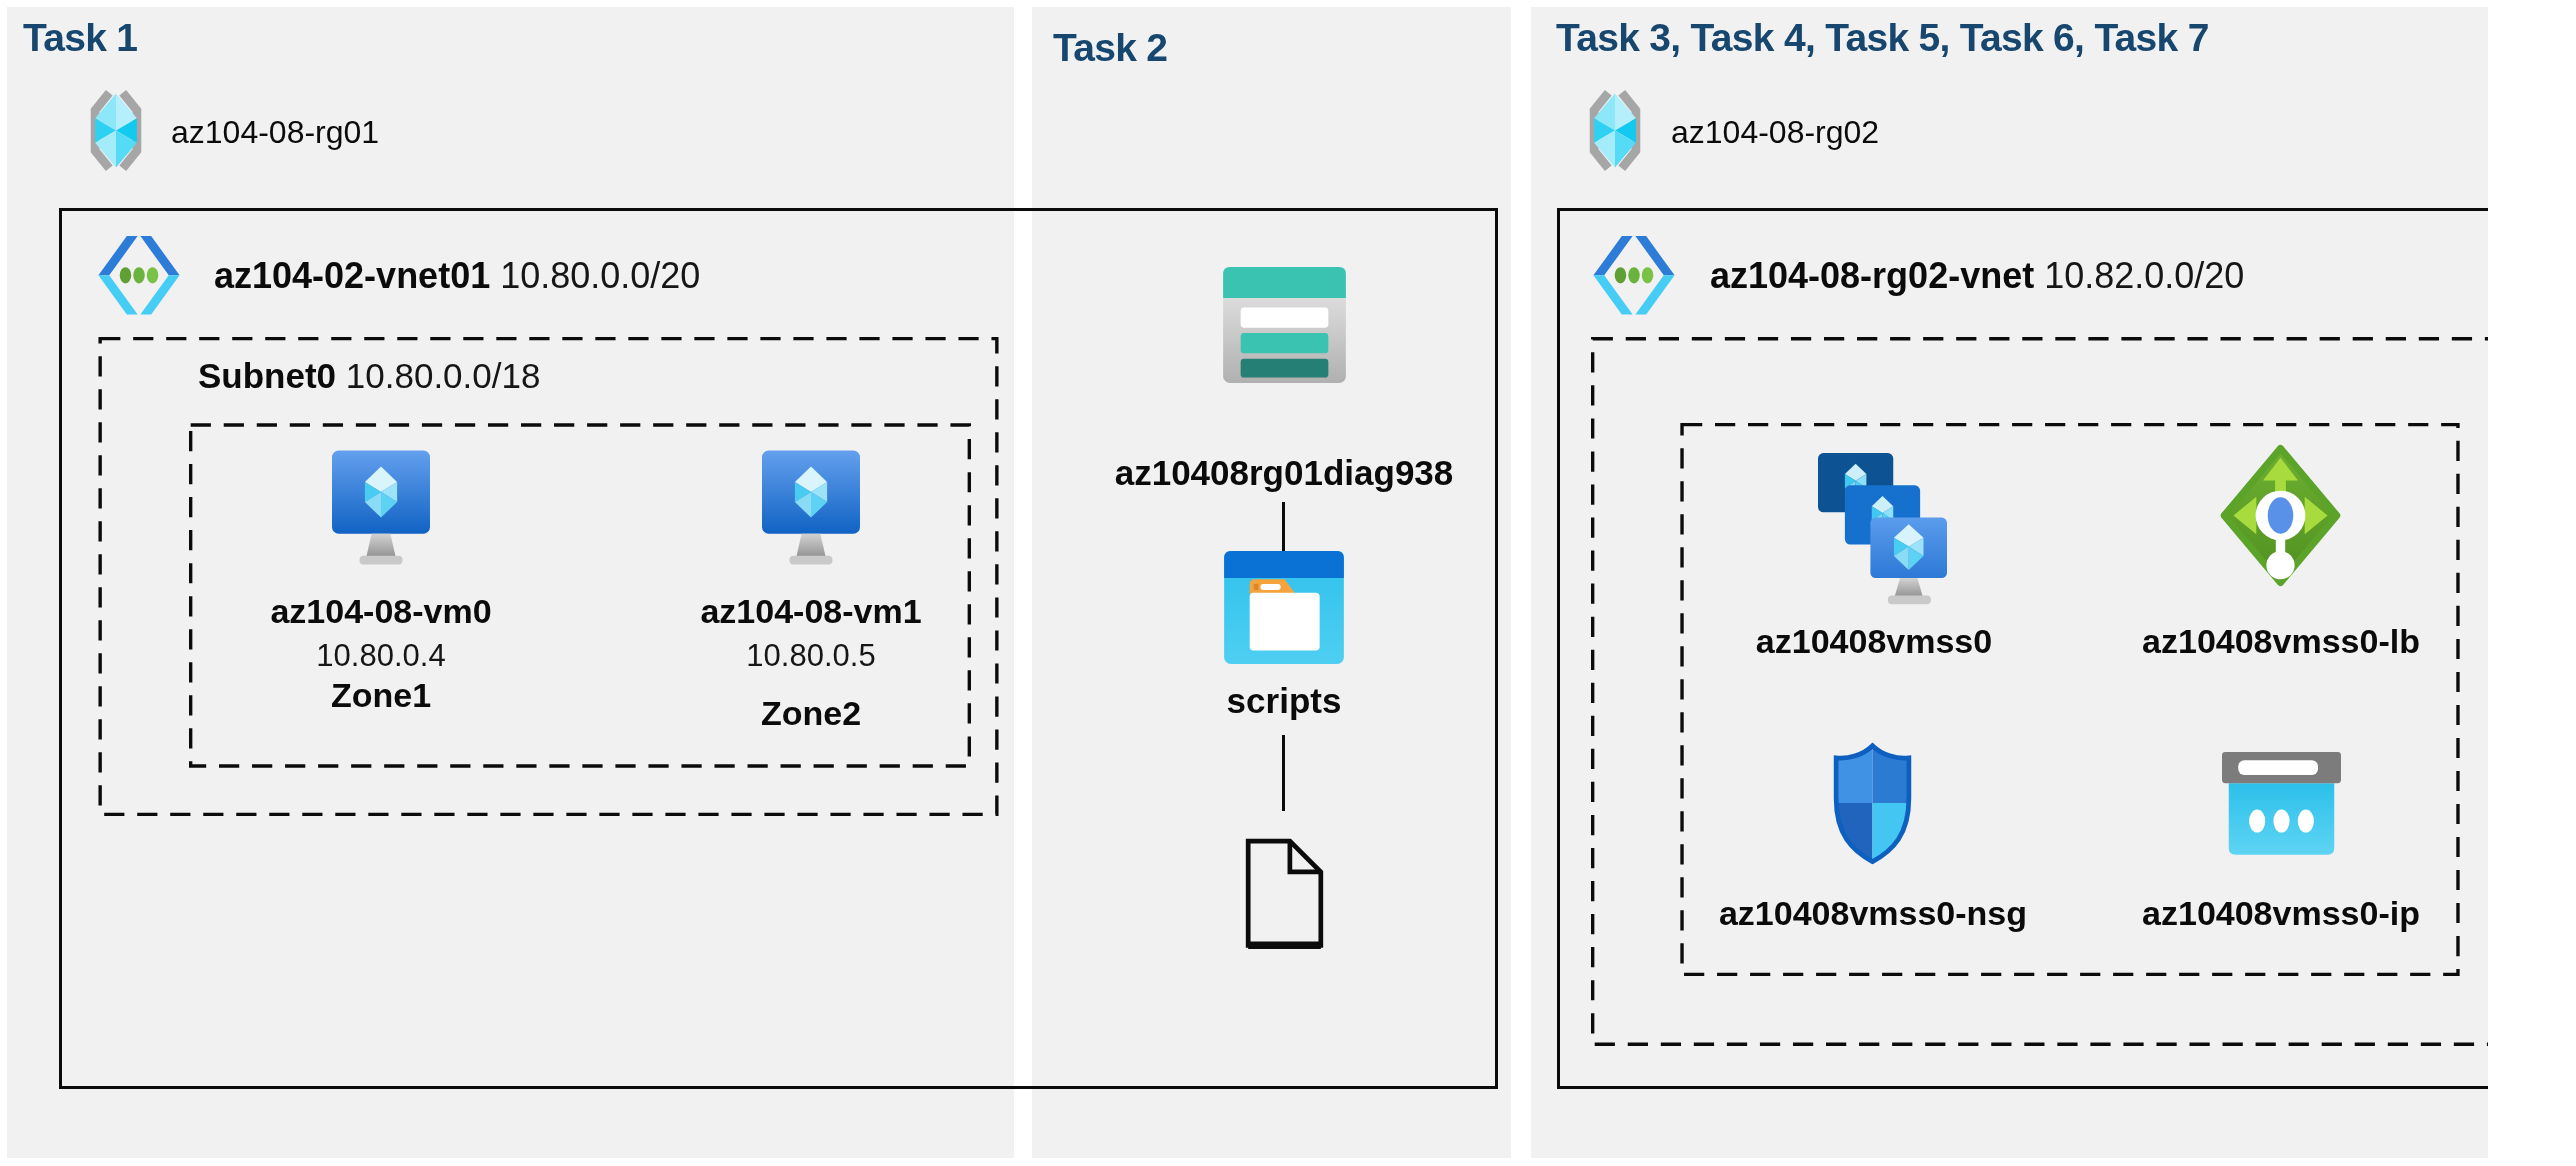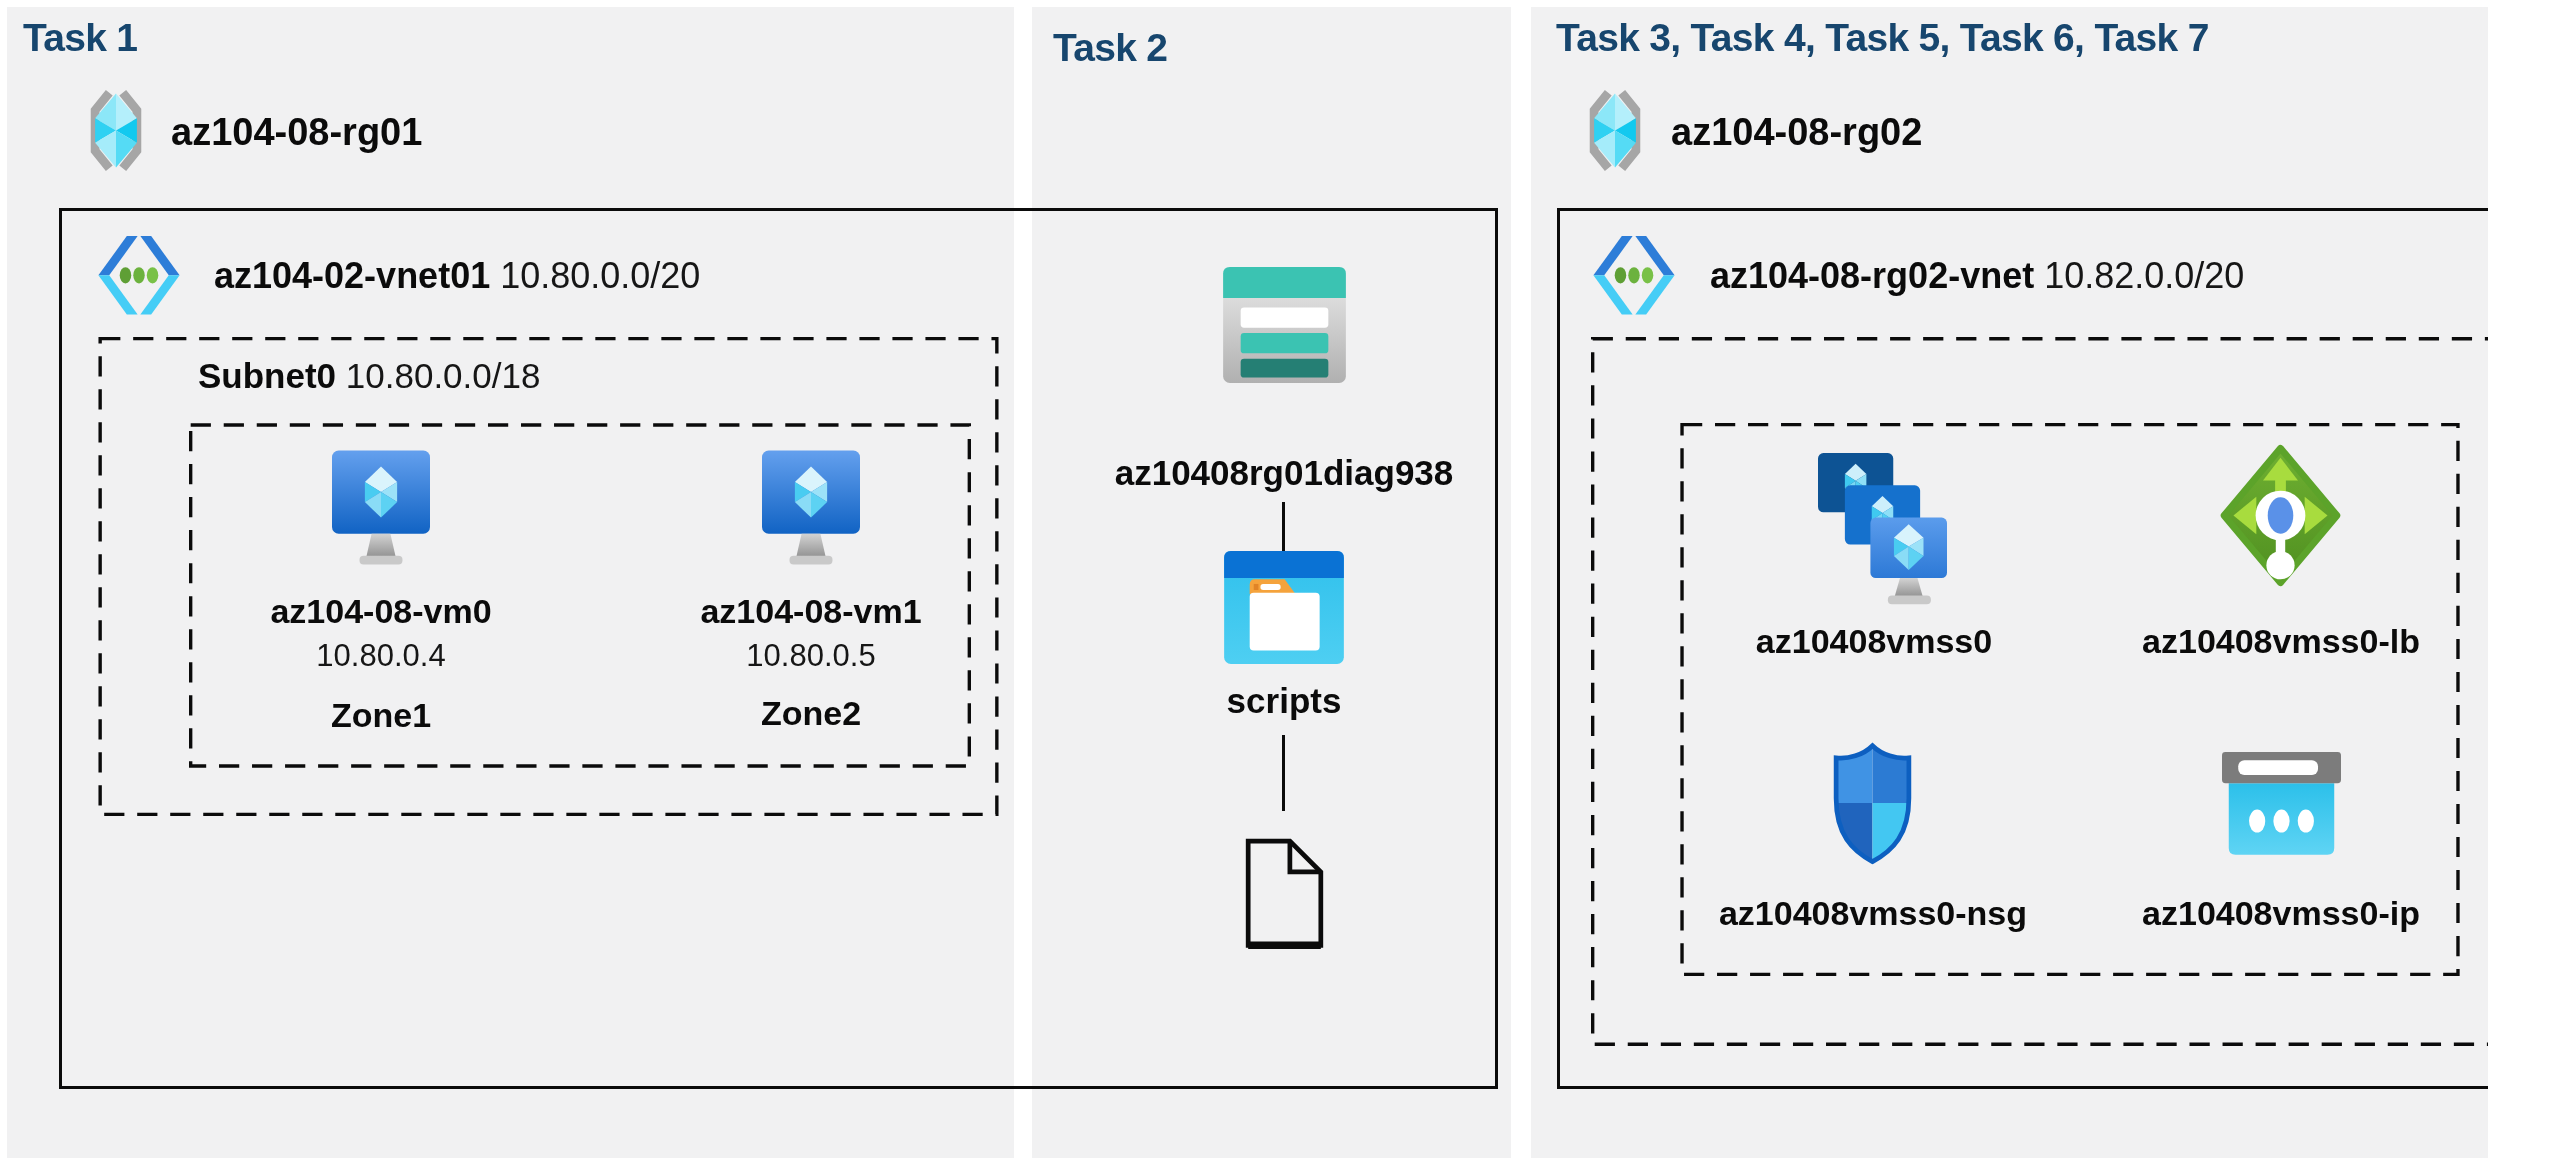--- a/index.html
+++ b/index.html
@@ -10,21 +10,21 @@
     font-family:"Liberation Sans", sans-serif;
     color:#0b0b0b;
     overflow:hidden;
   }
   .abs{position:absolute;}
   .panel{background:#f1f1f2;}
   .section-title{
     font-size:39px;font-weight:bold;color:#17466e;
     white-space:nowrap;letter-spacing:-0.7px;
   }
-  .rg-label{font-size:38px;font-weight:bold;white-space:nowrap;}
+  .rg-label{font-size:32px;font-weight:normal;white-space:nowrap;}
   .net-label{font-size:36px;white-space:nowrap;}
   .net-label .bold{font-weight:bold;}
   .net-label .cidr{font-weight:normal;color:#161616;}
   .subnet-label{font-size:35px;white-space:nowrap;}
   .subnet-label .bold{font-weight:bold;}
   .subnet-label .cidr{font-weight:normal;color:#161616;}
   .node-label{font-size:34px;font-weight:bold;white-space:nowrap;}
   .node-sub{font-size:31px;font-weight:normal;color:#161616;white-space:nowrap;}
   .file-label{font-size:35px;font-weight:bold;white-space:nowrap;}
   .centered{transform:translateX(-50%);}
@@ -106,21 +106,21 @@
       <polygon points="49,47 49,77 73,62" fill="#49ccf1"></polygon>
       <polygon points="97,47 97,77 73,62" fill="#9ce2f8"></polygon>
       <polygon points="49,77 73,100 73,62" fill="#8adcf6"></polygon>
       <polygon points="97,77 73,100 73,62" fill="#5dd2f3"></polygon>
       <polygon points="59,124 87,124 95,159 51,159" fill="url(#stg1)"></polygon>
       <rect x="41" y="157" width="64" height="13" rx="6" fill="#c9c9c9"></rect>
     </svg>
   </div>
   <div class="abs node-label centered" style="left:381px;top:592px;">az104-08-vm0</div>
   <div class="abs node-sub centered" style="left:381px;top:638px;">10.80.0.4</div>
-  <div class="abs node-label centered" style="left:381px;top:696px;">Zone1</div>
+  <div class="abs node-label centered" style="left:381px;top:676px;">Zone1</div>
 
   <div class="abs" style="left:762px;top:450px;width:98px;height:119px;">
     <svg width="98" height="119" viewBox="0 0 146 176">
       <rect x="0" y="0" width="146" height="124" rx="10" fill="url(#vmg1)"></rect>
       <polygon points="73,24 49,47 73,62 97,47" fill="#daf4fc"></polygon>
       <polygon points="49,47 49,77 73,62" fill="#49ccf1"></polygon>
       <polygon points="97,47 97,77 73,62" fill="#9ce2f8"></polygon>
       <polygon points="49,77 73,100 73,62" fill="#8adcf6"></polygon>
       <polygon points="97,77 73,100 73,62" fill="#5dd2f3"></polygon>
       <polygon points="59,124 87,124 95,159 51,159" fill="url(#stg1)"></polygon>

